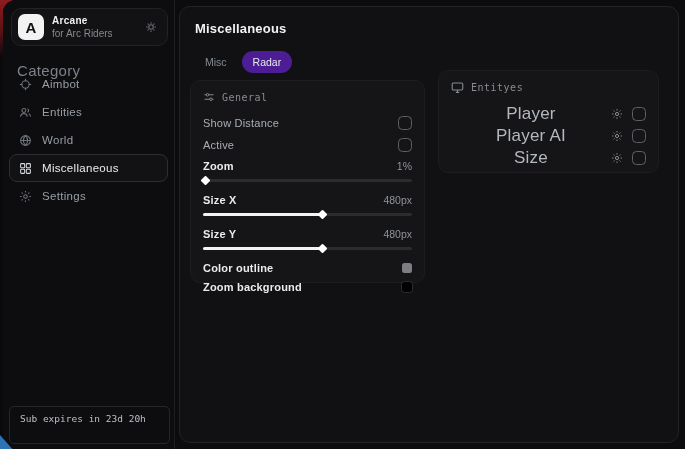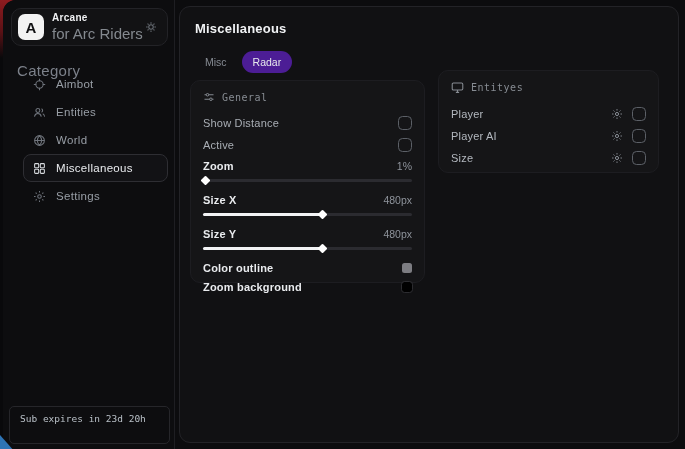--- a/index.html
+++ b/index.html
@@ -18,26 +18,26 @@
   
   .sidebar { position:absolute; left:0; top:0; width:172px; height:100%;
     background:#0d0d0f; border-right:1px solid #1e1e22; }
   .brand-card { position:absolute; left:8px; top:8px; width:157px; height:38px;
     border:1px solid #232327; border-radius:10px; background:#121214;
     display:flex; align-items:center; padding:0 10px 0 6px; }
   .logo { width:26px; height:26px; border-radius:7px; background:#f2f2f2;
     color:#101012; font-weight:bold; font-size:15px; display:flex; align-items:center; justify-content:center; }
   .brand-text { margin-left:8px; flex:1; }
   .brand-title { font-size:10px; font-weight:bold; color:#f0f1f3; letter-spacing:.3px; }
-  .brand-sub { font-size:15px; color:#84898f; margin-top:2px; }
+  .brand-sub { font-size:10px; color:#84898f; margin-top:2px; }
   .brand-gear { color:#6a6f76; display:flex; }
 
   .cat-label { position:absolute; left:14px; top:62px; font-size:15px; color:#7c818a; letter-spacing:.3px; }
 
-  .nav { position:absolute; left:20px; top:70px; right:6px; }
+  .nav { position:absolute; left:6px; top:70px; right:6px; }
   .nav-item { height:28px; display:flex; align-items:center; padding-left:9px;
     border:1px solid transparent; border-radius:8px; color:#989ea6; font-size:11.5px; letter-spacing:.3px; cursor:pointer; }
   .nav-item .nico { width:13px; height:13px; margin-right:10px; color:#6f747c; display:flex; }
   .nav-item.selected { border-color:#2e2e33; background:#121215; color:#e9ebee; }
   .nav-item.selected .nico { color:#d6d9dd; }
 
   .sub-card { position:absolute; left:6px; bottom:5px; width:161px; height:38px;
     border:1px solid #26262a; border-radius:5px; padding:6px 10px; }
   .sub-line1 { font-family:"DejaVu Sans Mono", monospace; font-size:9.5px; color:#b9c0c7; }
   .sub-line2 { font-size:9.5px; font-weight:bold; color:#8f959d; margin-top:3px; }
@@ -65,21 +65,21 @@
   .checkbox { width:14px; height:14px; border:1.5px solid #5c6067; border-radius:4.5px; background:transparent; cursor:pointer; }
 
   .slider { position:relative; height:3px; background:#2b2b30; border-radius:2px; margin:4px 0 8px 0; cursor:pointer; }
   .slider-fill { position:absolute; left:0; top:0; height:3px; background:#f2f3f5; border-radius:2px; }
   .slider-thumb { position:absolute; right:-4px; top:-2.5px; width:7px; height:7px; background:#ffffff; transform:rotate(45deg); border-radius:1px; }
 
   .swatch { width:10px; height:10px; border-radius:2.5px; cursor:pointer; }
   .swatch.outline-sw { outline:1px solid #2c2c30; }
 
   .ent-row { display:flex; align-items:center; height:22px; }
-  .ent-label { flex:1; font-size:11px; color:#b3b8bf; letter-spacing:.2px; }
+  .ent-label { flex:1; font-size:17px; color:#b3b8bf; letter-spacing:.2px;text-align:center; }
   .ent-gear { color:#8d929a; display:flex; margin-right:9px; cursor:pointer; }
 </style>
 </head>
 <body>
 
 <div class="stage">
   <div class="red-corner"></div>
 
   <div class="window">
 

